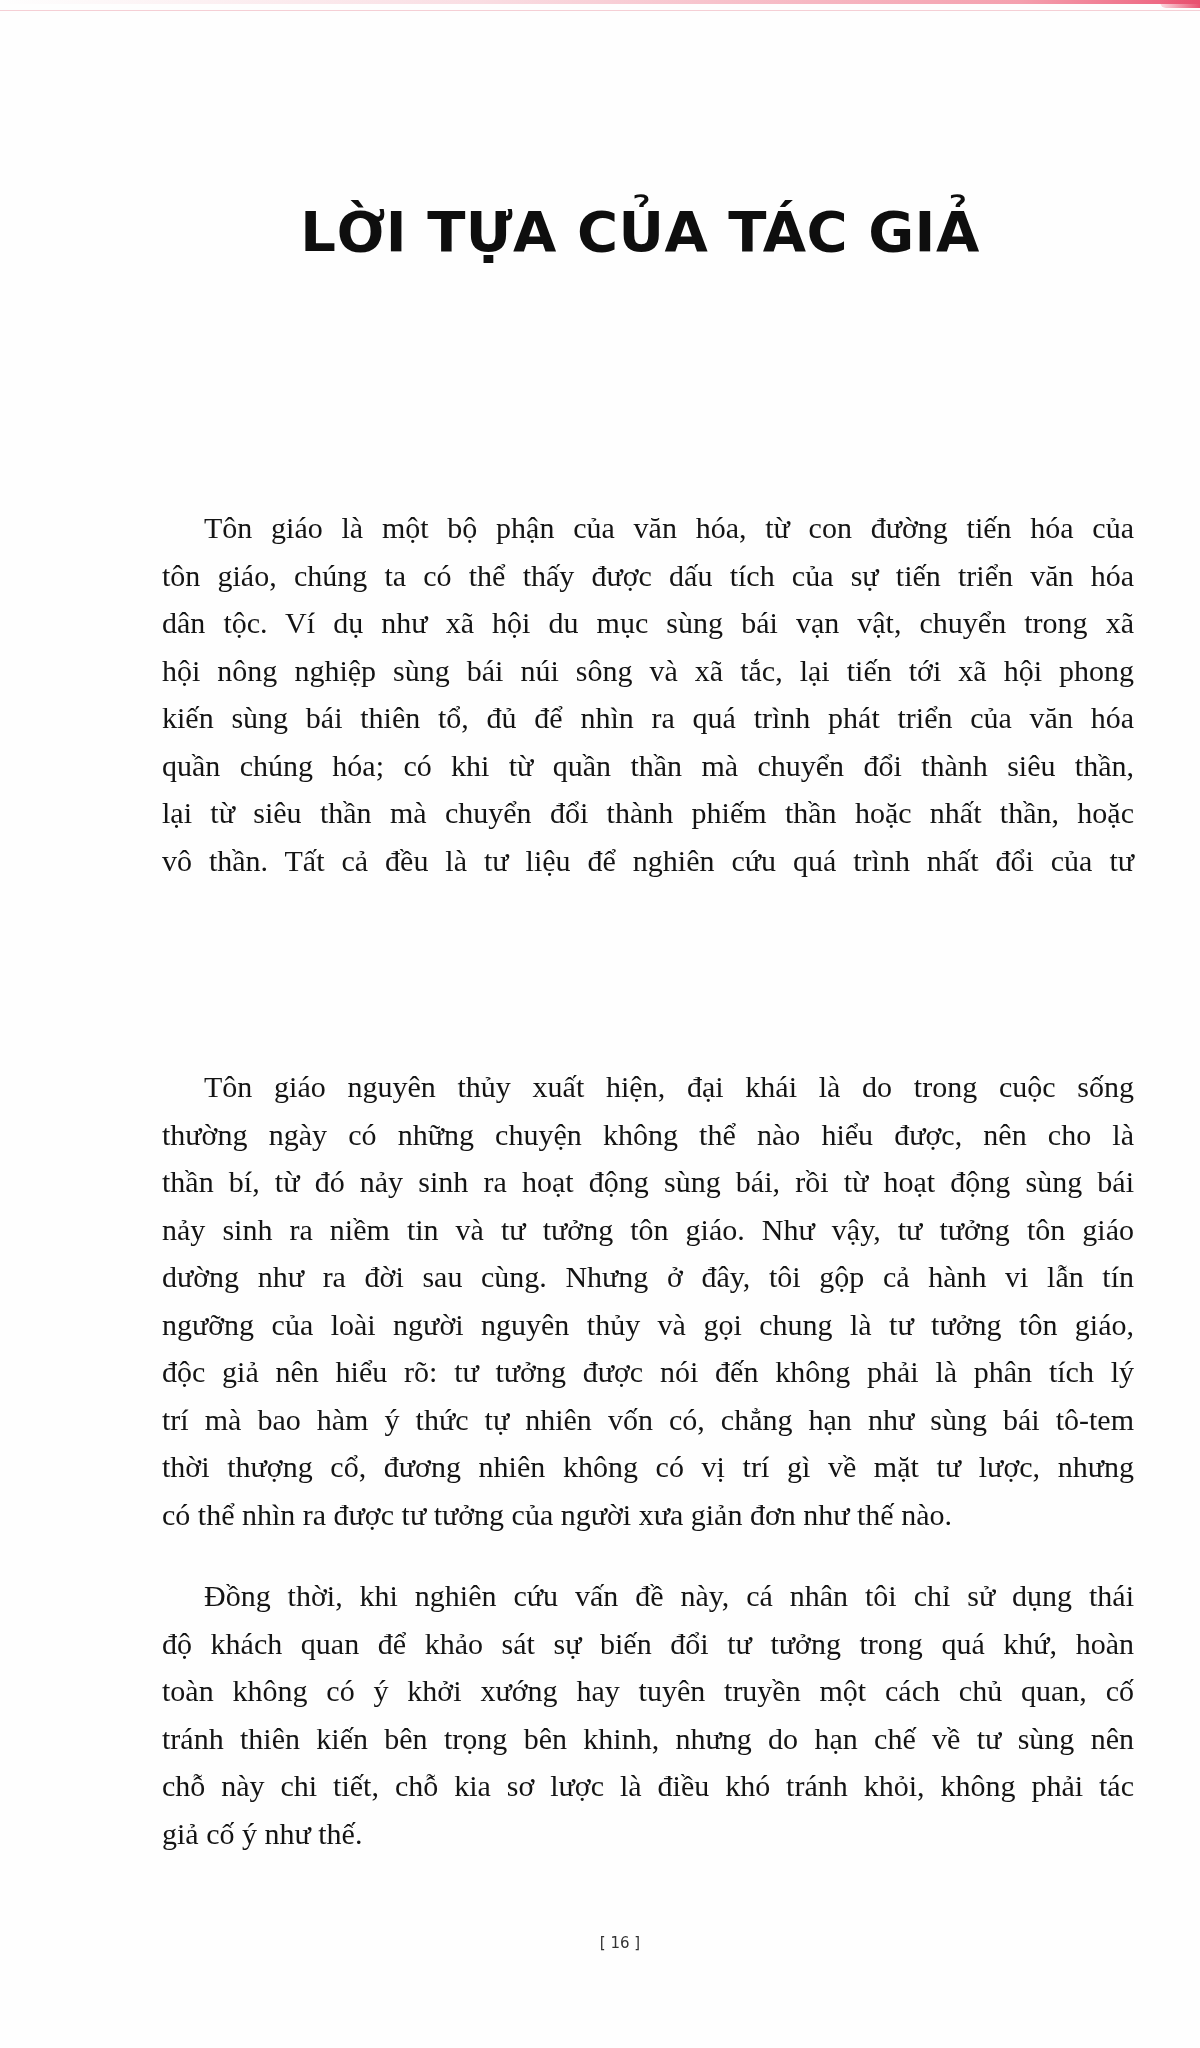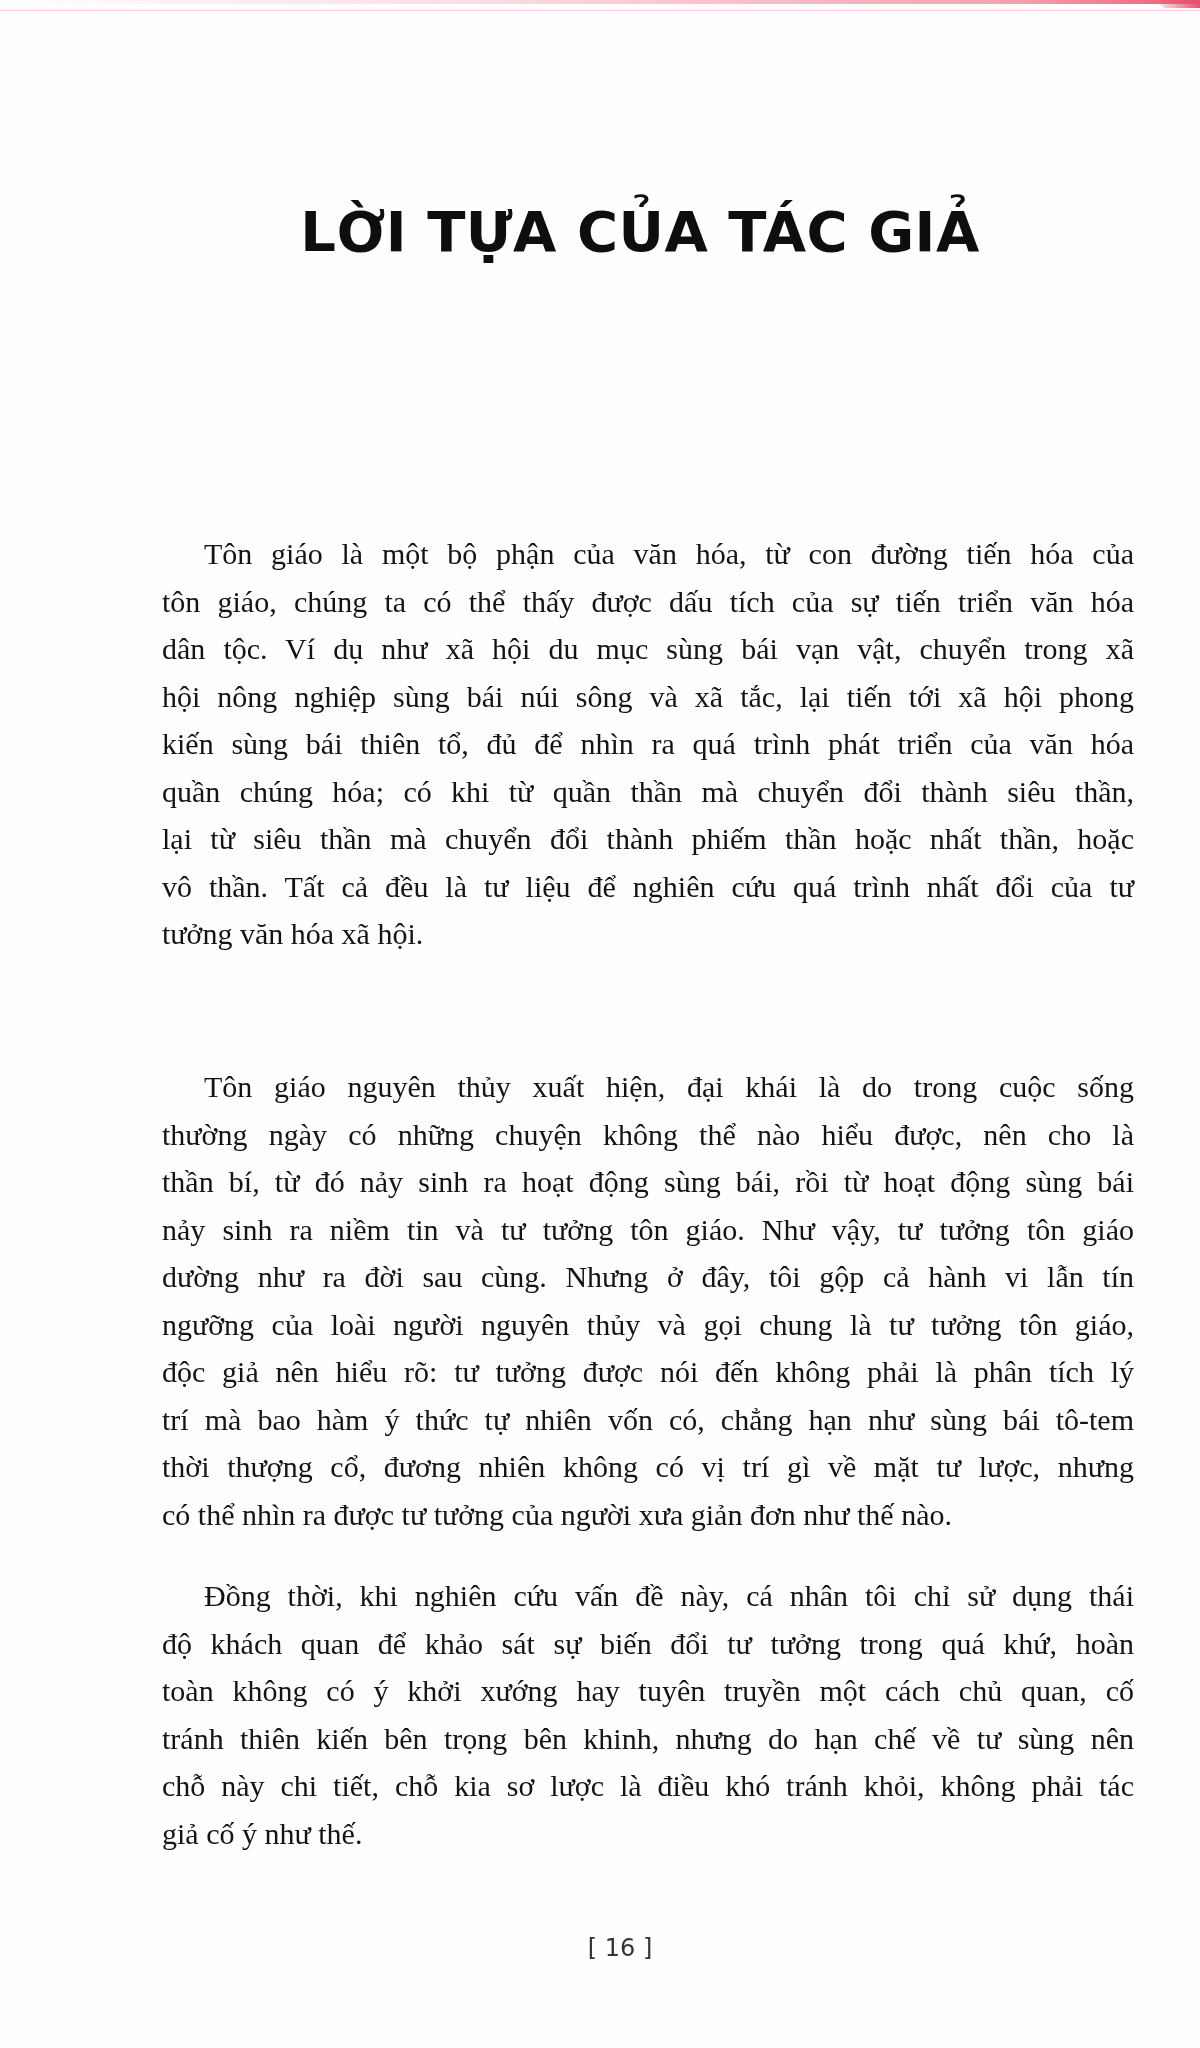--- a/index.html
+++ b/index.html
@@ -65,31 +65,31 @@
     white-space: nowrap;
     text-align: justify;
     text-align-last: justify;
   }
   .line.first {
     padding-left: 42px;
   }
   .line.last {
     text-align-last: left;
   }
-  #para-1 { top: 530px; }
+  #para-1 { top: 504px; }
   #para-2 { top: 1063px; }
   #para-3 { top: 1572px; }
   .page-number {
     position: absolute;
     left: 0;
     width: 1200px;
     top: 1934px;
     text-align: center;
     font-family: "DejaVu Sans", sans-serif;
-    font-size: 24px;
+    font-size: 15px;
     color: #333333;
     padding-left: 40px;
     box-sizing: border-box;
   }
 </style>
 </head>
 <body>
 
 <div class="top-edge"></div>
 <div class="top-line"></div>
@@ -99,21 +99,20 @@
 
 <div class="body-text" id="para-1">
   <span class="line first">Tôn giáo là một bộ phận của văn hóa, từ con đường tiến hóa của</span>
   <span class="line">tôn giáo, chúng ta có thể thấy được dấu tích của sự tiến triển văn hóa</span>
   <span class="line">dân tộc. Ví dụ như xã hội du mục sùng bái vạn vật, chuyển trong xã</span>
   <span class="line">hội nông nghiệp sùng bái núi sông và xã tắc, lại tiến tới xã hội phong</span>
   <span class="line">kiến sùng bái thiên tổ, đủ để nhìn ra quá trình phát triển của văn hóa</span>
   <span class="line">quần chúng hóa; có khi từ quần thần mà chuyển đổi thành siêu thần,</span>
   <span class="line">lại từ siêu thần mà chuyển đổi thành phiếm thần hoặc nhất thần, hoặc</span>
   <span class="line">vô thần. Tất cả đều là tư liệu để nghiên cứu quá trình nhất đổi của tư</span>
-  <span class="line last">tưởng văn hóa xã hội.</span>
 </div>
 
 <div class="body-text" id="para-2">
   <span class="line first">Tôn giáo nguyên thủy xuất hiện, đại khái là do trong cuộc sống</span>
   <span class="line">thường ngày có những chuyện không thể nào hiểu được, nên cho là</span>
   <span class="line">thần bí, từ đó nảy sinh ra hoạt động sùng bái, rồi từ hoạt động sùng bái</span>
   <span class="line">nảy sinh ra niềm tin và tư tưởng tôn giáo. Như vậy, tư tưởng tôn giáo</span>
   <span class="line">dường như ra đời sau cùng. Nhưng ở đây, tôi gộp cả hành vi lẫn tín</span>
   <span class="line">ngưỡng của loài người nguyên thủy và gọi chung là tư tưởng tôn giáo,</span>
   <span class="line">độc giả nên hiểu rõ: tư tưởng được nói đến không phải là phân tích lý</span>

